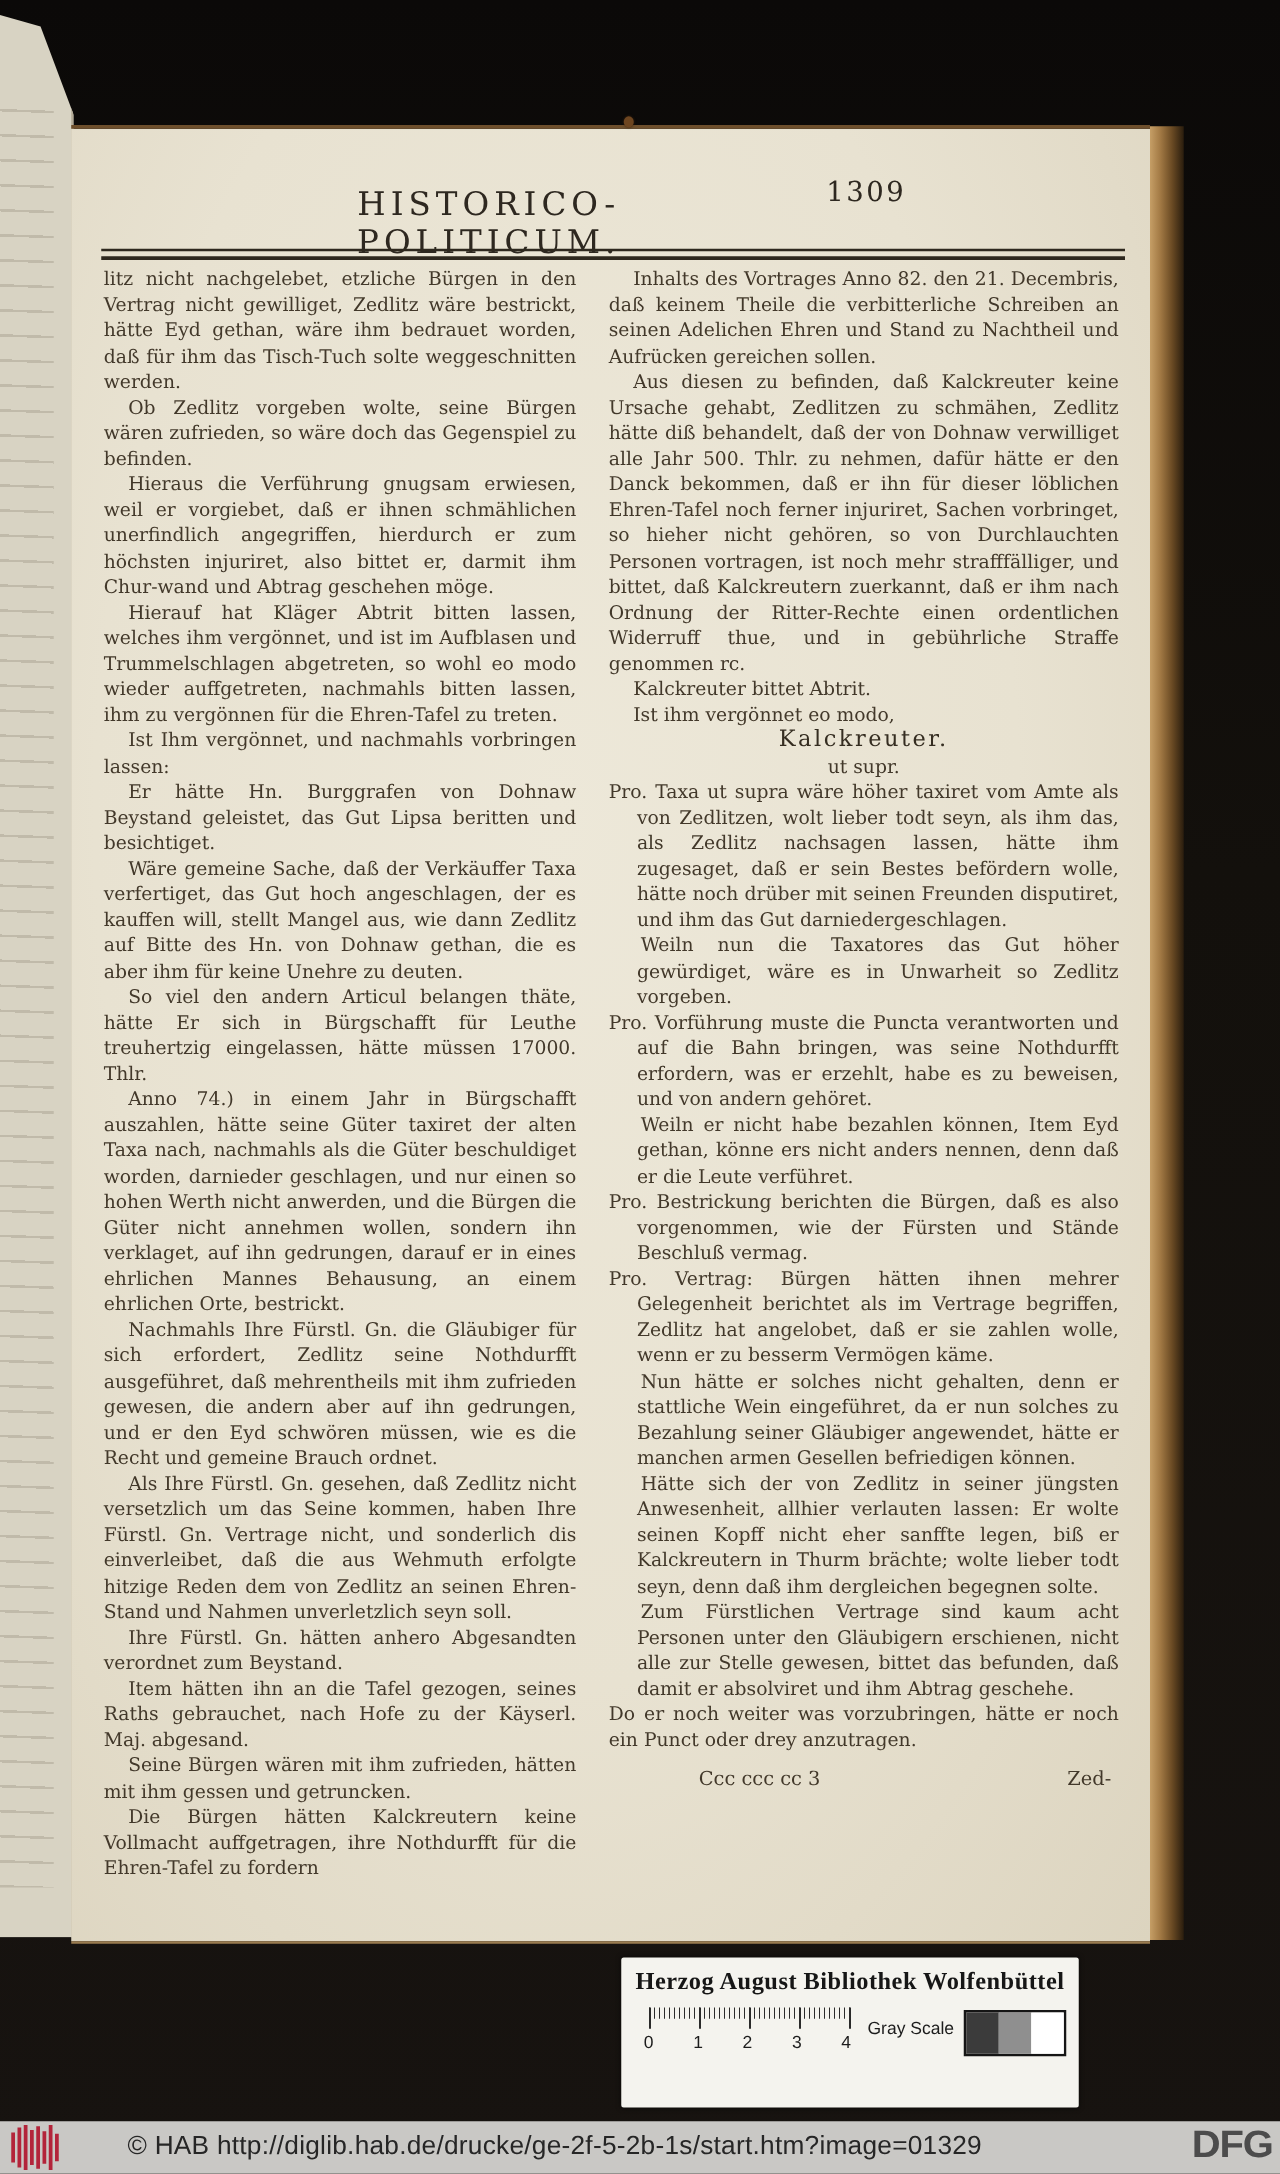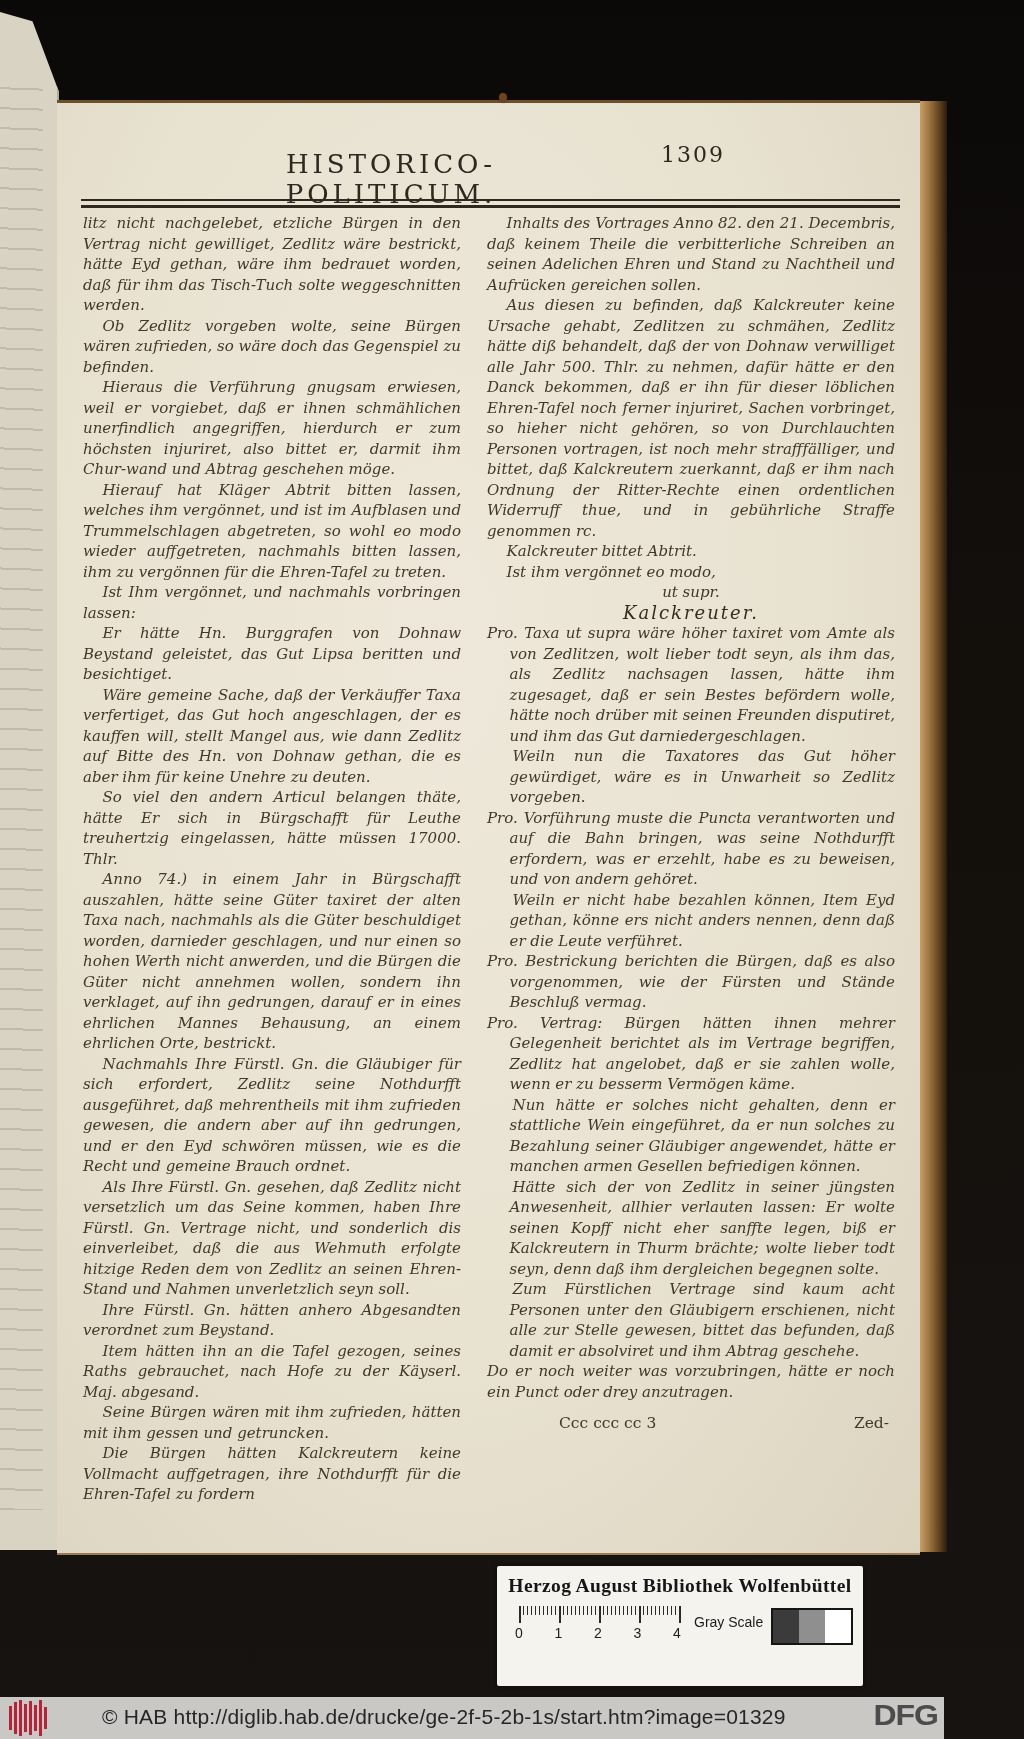--- a/index.html
+++ b/index.html
@@ -28,21 +28,21 @@
     font-size:26px;letter-spacing:4px;color:#2e2820;}
   .pagenum{position:absolute;left:604px;top:39px;font-size:22px;letter-spacing:2px;color:#2e2820;}
   .rule{position:absolute;left:24px;right:20px;top:96px;height:4px;
     border-top:2px solid #2e281e;border-bottom:3px solid #2e281e;}
 
   .columns{position:absolute;left:26px;top:110px;width:812px;display:flex;gap:26px;}
   .col-left{width:378px;}
   .col-right{width:408px;}
 
   .para{margin:0;font-size:15px;line-height:20.5px;text-align:justify;color:#42382a;
-    hyphens:auto;font-style:italic;-webkit-hyphens:auto;}
+    hyphens:auto;-webkit-hyphens:auto;}
   .col-left .para{text-indent:1.3em;}
   .para.flush{text-indent:0 !important;padding-left:0;}
   .para.indent{text-indent:1.3em;}
   .para.center{text-align:center;text-indent:0;}
   .para.heading{text-align:center;text-indent:0;font-size:18px;letter-spacing:2px;color:#352d21;}
   .para.pro{padding-left:1.5em;text-indent:-1.5em;}
   .para.sub{padding-left:1.5em;text-indent:.2em;}
 
   .sigrow{display:flex;justify-content:space-between;padding:12px 6px 0 72px;
     font-size:15.5px;color:#42382a;}
@@ -61,21 +61,21 @@
     background-size:162px 9px,163px 17px;}
   .ruler-nums{display:flex;justify-content:space-between;width:172px;margin-left:-5px;
     margin-top:2px;font-family:"Liberation Sans",sans-serif;font-size:14px;color:#1c1c1c;}
   .rn{width:14px;text-align:center;}
   .gs-label{font-family:"Liberation Sans",sans-serif;font-size:14px;color:#1c1c1c;
     margin:8px 8px 0 10px;white-space:nowrap;}
   .patches{display:flex;margin-top:2px;border:2px solid #151515;}
   .patch{width:26px;height:33px;}
 
   
-  .footer{position:absolute;left:0;top:1697px;width:944px;height:42px;background:#c9c8c5;}
+  .footer{position:absolute;left:0;top:1697px;width:1024px;height:42px;background:#c9c8c5;}
   .hab-logo{position:absolute;left:8px;top:3px;}
   .footer-text{position:absolute;left:102px;top:8px;font-family:"Liberation Sans",sans-serif;
     font-size:21px;color:#262626;letter-spacing:.2px;}
   .dfg{position:absolute;right:6px;top:0px;font-family:"Liberation Sans",sans-serif;
     font-weight:bold;font-size:32px;color:#4c4c4c;letter-spacing:-1px;transform:scaleY(.95);}
 </style>
 </head>
 <body>
 
 <div>
@@ -106,22 +106,22 @@
           <p class="para indent">Seine Bürgen wären mit ihm zufrieden, hätten mit ihm gessen und getruncken.</p>
           <p class="para indent">Die Bürgen hätten Kalckreutern keine Vollmacht auffgetragen, ihre Nothdurfft für die Ehren-Tafel zu fordern</p>
         </div>
       <div class="col-right">
         <div>
 
         <p class="para indent">Inhalts des Vortrages Anno 82. den 21. Decembris, daß keinem Theile die verbitterliche Schreiben an seinen Adelichen Ehren und Stand zu Nachtheil und Aufrücken gereichen sollen.</p>
             <p class="para indent">Aus diesen zu befinden, daß Kalckreuter keine Ursache gehabt, Zedlitzen zu schmähen, Zedlitz hätte diß behandelt, daß der von Dohnaw verwilliget alle Jahr 500. Thlr. zu nehmen, dafür hätte er den Danck bekommen, daß er ihn für dieser löblichen Ehren-Tafel noch ferner injuriret, Sachen vorbringet, so hieher nicht gehören, so von Durchlauchten Personen vortragen, ist noch mehr strafffälliger, und bittet, daß Kalckreutern zuerkannt, daß er ihm nach Ordnung der Ritter-Rechte einen ordentlichen Widerruff thue, und in gebührliche Straffe genommen rc.</p>
             <p class="para indent">Kalckreuter bittet Abtrit.</p>
             <p class="para indent">Ist ihm vergönnet eo modo,</p>
+            <p class="para heading">Kalckreuter.</p>
             <p class="para center">ut supr.</p>
-            <p class="para heading">Kalckreuter.</p>
             <p class="para pro">Pro. Taxa ut supra wäre höher taxiret vom Amte als von Zedlitzen, wolt lieber todt seyn, als ihm das, als Zedlitz nachsagen lassen, hätte ihm zugesaget, daß er sein Bestes befördern wolle, hätte noch drüber mit seinen Freunden disputiret, und ihm das Gut darniedergeschlagen.</p>
             <p class="para sub">Weiln nun die Taxatores das Gut höher gewürdiget, wäre es in Unwarheit so Zedlitz vorgeben.</p>
             <p class="para pro">Pro. Vorführung muste die Puncta verantworten und auf die Bahn bringen, was seine Nothdurfft erfordern, was er erzehlt, habe es zu beweisen, und von andern gehöret.</p>
             <p class="para sub">Weiln er nicht habe bezahlen können, Item Eyd gethan, könne ers nicht anders nennen, denn daß er die Leute verführet.</p>
             <p class="para pro">Pro. Bestrickung berichten die Bürgen, daß es also vorgenommen, wie der Fürsten und Stände Beschluß vermag.</p>
             <p class="para pro">Pro. Vertrag: Bürgen hätten ihnen mehrer Gelegenheit berichtet als im Vertrage begriffen, Zedlitz hat angelobet, daß er sie zahlen wolle, wenn er zu besserm Vermögen käme.</p>
             <p class="para sub">Nun hätte er solches nicht gehalten, denn er stattliche Wein eingeführet, da er nun solches zu Bezahlung seiner Gläubiger angewendet, hätte er manchen armen Gesellen befriedigen können.</p>
             <p class="para sub">Hätte sich der von Zedlitz in seiner jüngsten Anwesenheit, allhier verlauten lassen: Er wolte seinen Kopff nicht eher sanffte legen, biß er Kalckreutern in Thurm brächte; wolte lieber todt seyn, denn daß ihm dergleichen begegnen solte.</p>
             <p class="para sub">Zum Fürstlichen Vertrage sind kaum acht Personen unter den Gläubigern erschienen, nicht alle zur Stelle gewesen, bittet das befunden, daß damit er absolviret und ihm Abtrag geschehe.</p>
             <p class="para flush">Do er noch weiter was vorzubringen, hätte er noch ein Punct oder drey anzutragen.</p>

